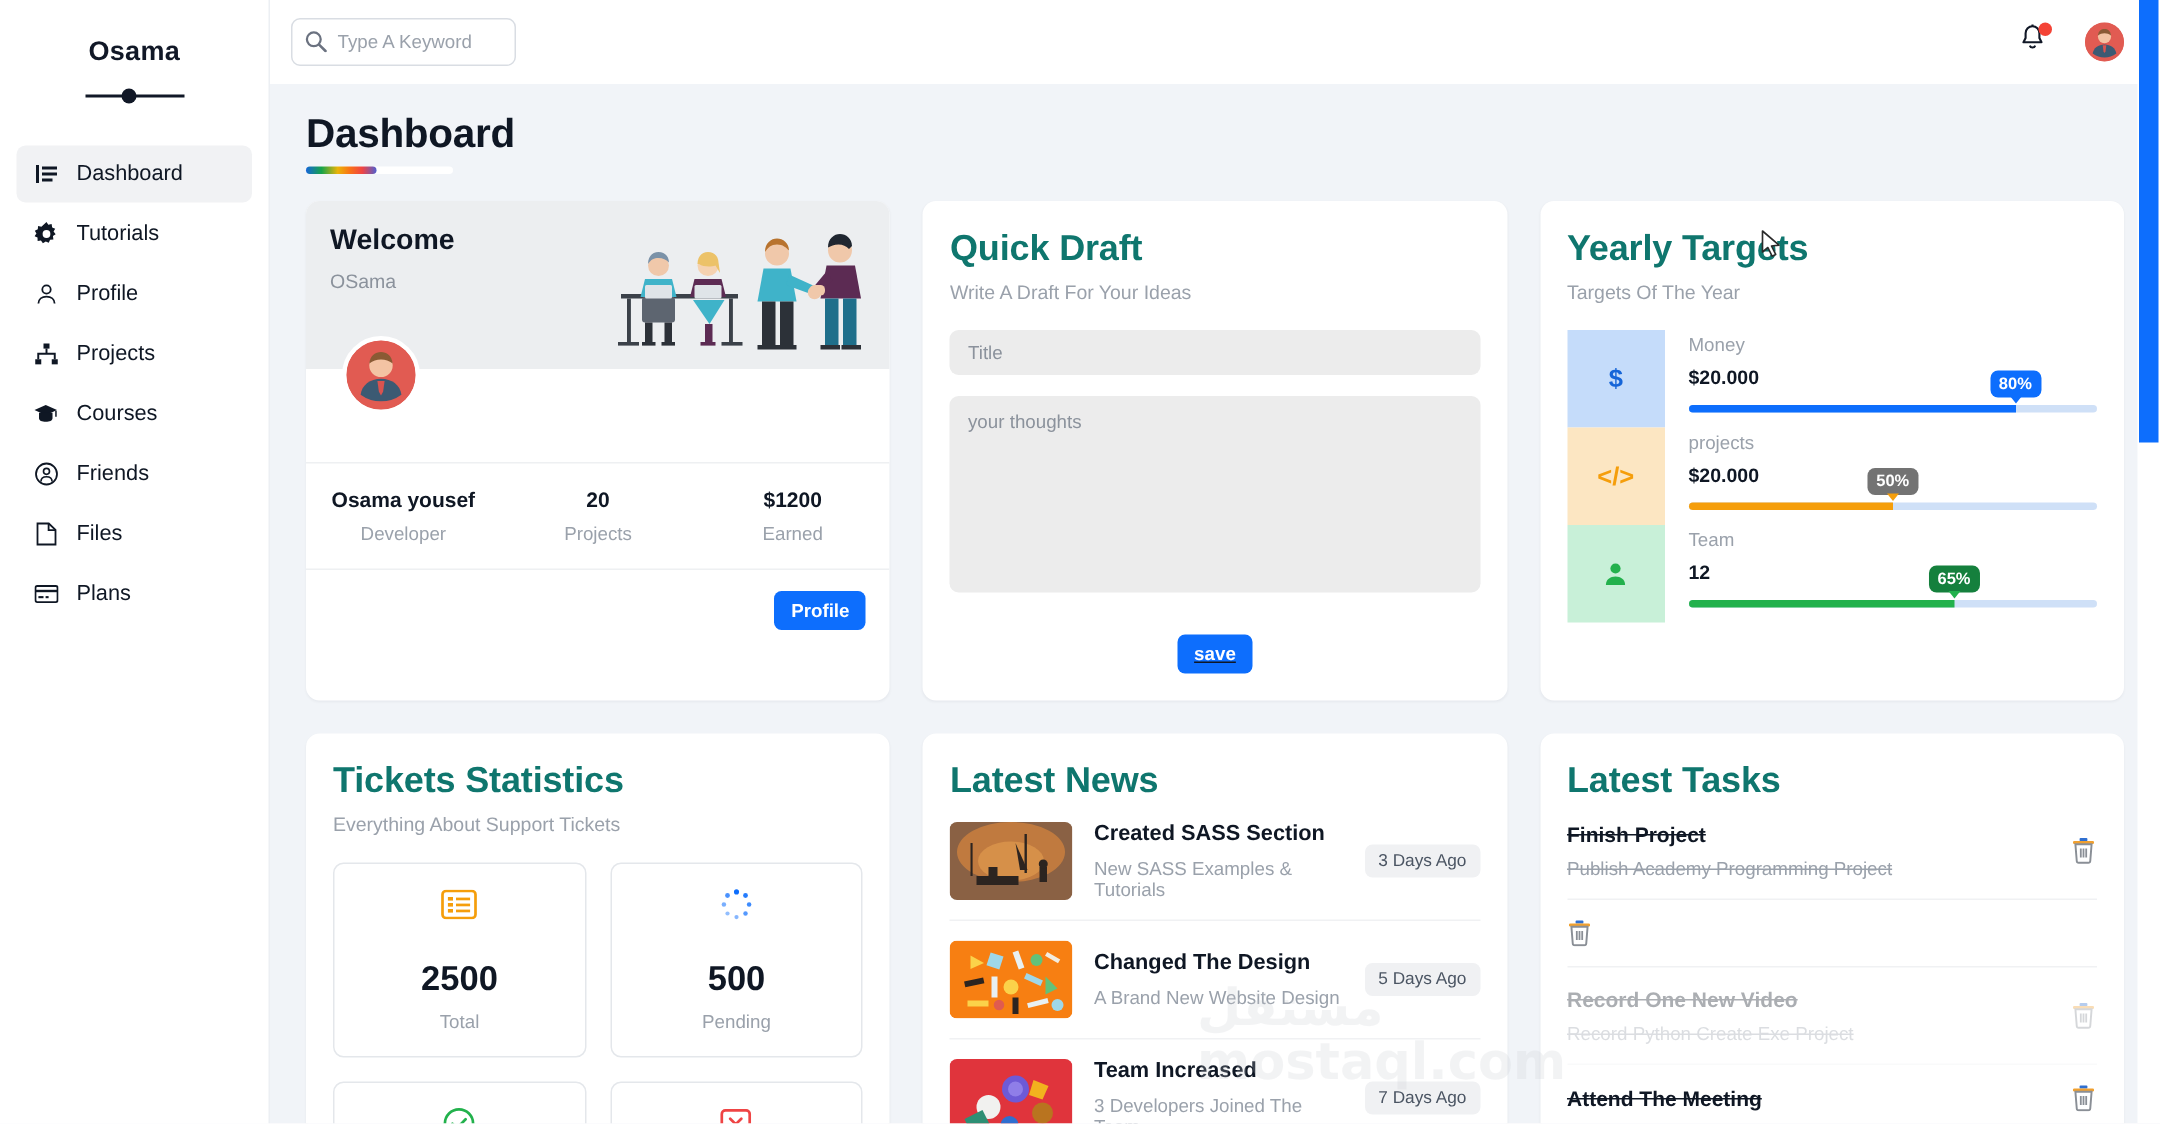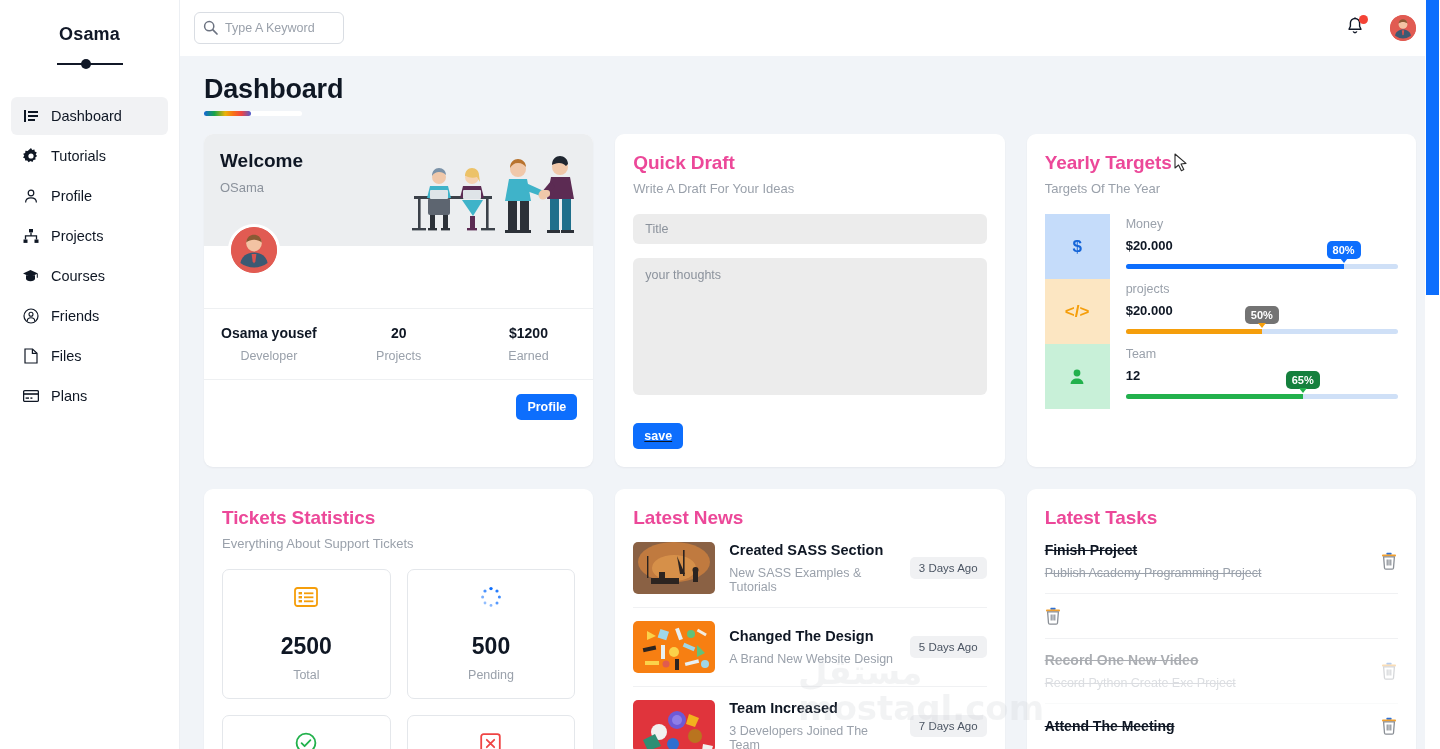--- a/index.html
+++ b/index.html
@@ -127,21 +127,21 @@
     gap: 22px;
   }
   .card {
     background: #ffffff;
     border-radius: 9px;
     box-shadow: 0 1px 2px rgba(16,24,40,.05);
     overflow: hidden;
   }
   .card-pad { padding: 18px; }
   .card-title {
-    font-size: 19px; font-weight: 700; color: #ec4899;
+    font-size: 24px; font-weight: 700; color: #0f766e;
     letter-spacing: -.1px;
   }
   .card-sub {
     font-size: 13px; color: #9aa1ab; margin-top: 7px;
   }
 
   
   .welcome { height: 333px; display: flex; flex-direction: column; }
   .welcome-top {
     background: #eceef0;
@@ -181,21 +181,21 @@
   .draft { height: 333px; display: flex; flex-direction: column; }
   .fld {
     width: 100%; border: 0; border-radius: 6px;
     background: #ececec; color: #111827;
     font-size: 12.5px; font-family: "Liberation Sans", sans-serif;
     outline: none; padding: 9px 12px;
   }
   .fld::placeholder { color: #8b929c; }
   .fld-title { height: 30px; margin-top: 18px; }
   .fld-body { height: 160px; resize: none; margin-top: 14px; line-height: 1.4; }
-  .draft-foot { display: flex; justify-content: flex-start; margin-top: 28px; text-decoration: underline; }
+  .draft-foot { display: flex; justify-content: center; margin-top: 28px; text-decoration: underline; }
 
   
   .targets { height: 333px; }
   .trow { display: flex; gap: 16px; }
   .tile {
     width: 65px; height: 65px; flex: 0 0 65px;
     display: flex; align-items: center; justify-content: center;
     font-weight: 700; font-size: 17px;
   }
   .tile.blue { background: #c5dcfa; color: #1565d8; }

